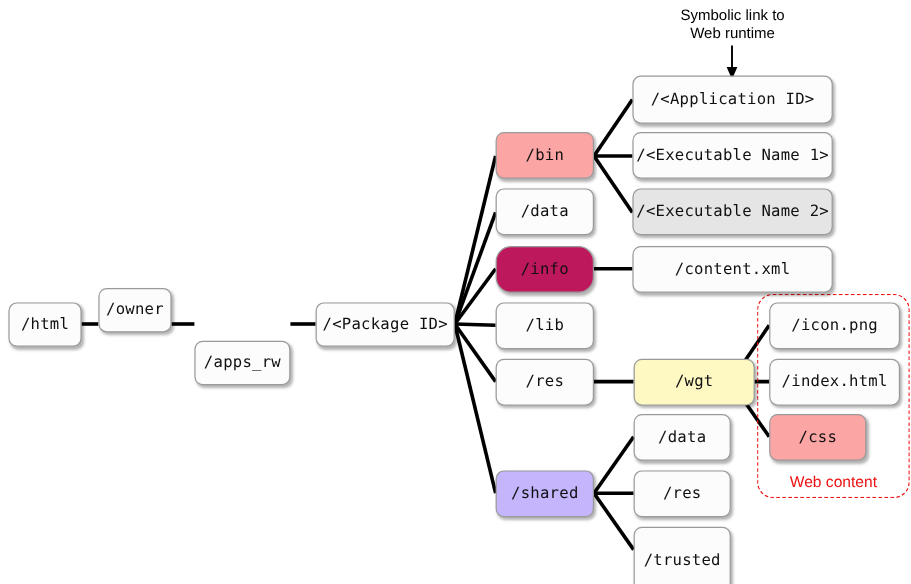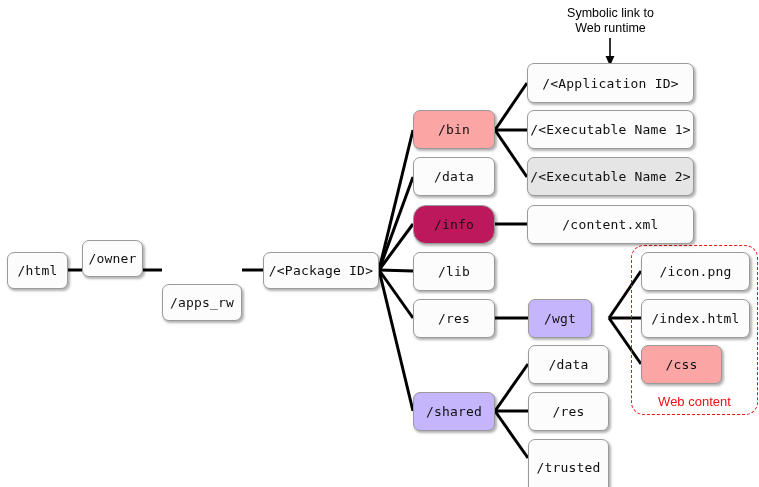--- a/index.html
+++ b/index.html
@@ -119,21 +119,21 @@
       <div class="node" style="left: 413px; top: 110px; width: 82px; height: 39px; background: #fca5a5; border-color: rgb(154, 154, 154);">/bin</div>
       <div class="node" style="left: 413px; top: 157px; width: 82px; height: 39px; background: rgb(252, 252, 252); border-color: rgb(154, 154, 154);">/data</div>
       <div class="node" style="left: 413px; top: 205px; width: 82px; height: 39px; background: #be185d; border-color: rgb(154, 154, 154); border-radius: 13px;">/info</div>
       <div class="node" style="left: 413px; top: 252px; width: 82px; height: 39px; background: rgb(252, 252, 252); border-color: rgb(154, 154, 154);">/lib</div>
       <div class="node" style="left: 413px; top: 299px; width: 82px; height: 39px; background: rgb(252, 252, 252); border-color: rgb(154, 154, 154);">/res</div>
       <div class="node" style="left: 413px; top: 392px; width: 82px; height: 39px; background: #c4b5fd; border-color: rgb(154, 154, 154); text-align: center;">/shared</div>
       <div class="node" style="left: 527px; top: 63px; width: 167px; height: 40px; background: rgb(252, 252, 252); border-color: rgb(154, 154, 154);">/&lt;Application ID&gt;</div>
       <div class="node" style="left: 527px; top: 110px; width: 167px; height: 39px; background: rgb(252, 252, 252); border-color: rgb(154, 154, 154);">/&lt;Executable Name 1&gt;</div>
       <div class="node" style="left: 527px; top: 157px; width: 167px; height: 39px; background: #e5e5e5; border-color: rgb(154, 154, 154);">/&lt;Executable Name 2&gt;</div>
       <div class="node" style="left: 527px; top: 205px; width: 167px; height: 39px; background: rgb(252, 252, 252); border-color: rgb(154, 154, 154);">/content.xml</div>
-      <div class="node" style="left: 528px; top: 299px; width: 64px; height: 39px; background: #c4b5fd; border-color: rgb(154, 154, 154);">/wgt</div>
+      <div class="node" style="left: 528px; top: 299px; width: 101px; height: 39px; background: #fef9c3; border-color: rgb(154, 154, 154);">/wgt</div>
       <div class="node" style="left: 528px; top: 345px; width: 81px; height: 39px; background: rgb(252, 252, 252); border-color: rgb(154, 154, 154);">/data</div>
       <div class="node" style="left: 528px; top: 392px; width: 81px; height: 39px; background: rgb(252, 252, 252); border-color: rgb(154, 154, 154);">/res</div>
       <div class="node" style="left: 528px; top: 439px; width: 81px; height: 57px; background: rgb(252, 252, 252); border-color: rgb(154, 154, 154);">/trusted</div>
       <div class="node" style="left: 641px; top: 252px; width: 109px; height: 39px; background: rgb(252, 252, 252); border-color: rgb(154, 154, 154);">/icon.png</div>
       <div class="node" style="left: 641px; top: 299px; width: 109px; height: 39px; background: rgb(252, 252, 252); border-color: rgb(154, 154, 154);">/index.html</div>
       <div class="node" style="left: 641px; top: 345px; width: 81px; height: 39px; background: #fca5a5; border-color: rgb(154, 154, 154);">/css</div>
     </div>
   <div id="annotation-layer">
       <div class="annotation" style="left: 527px; top: 6px; width: 167px;">Symbolic link to
 Web runtime</div>

